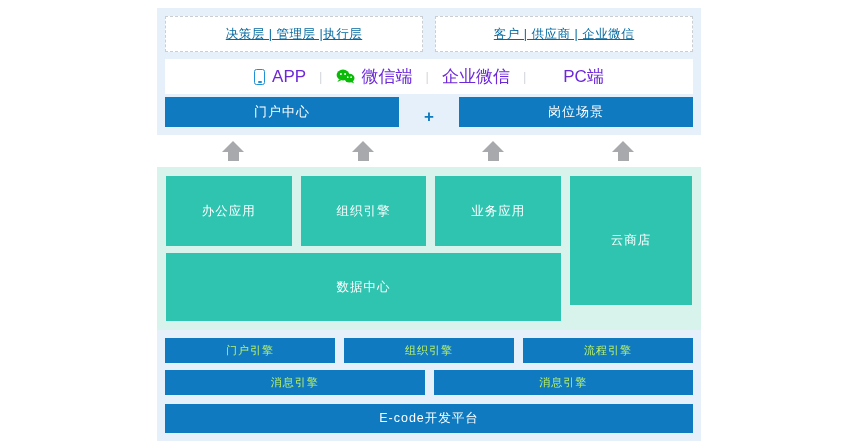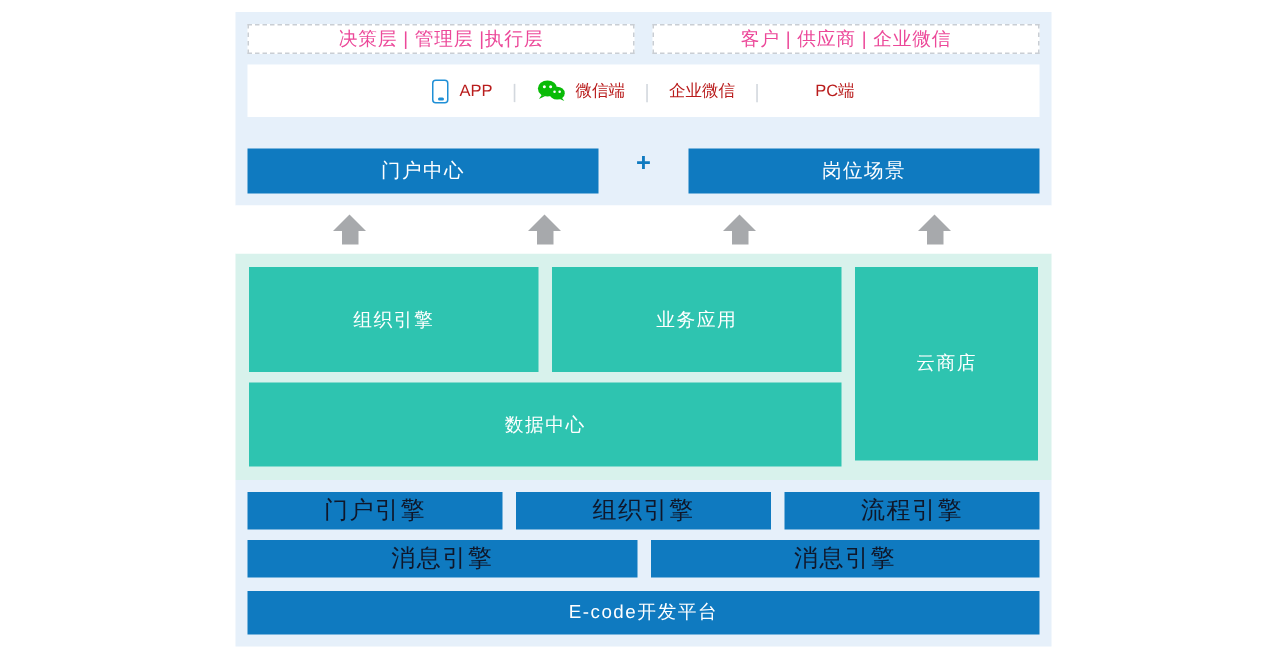--- a/index.html
+++ b/index.html
@@ -14,54 +14,54 @@
 
   
   .band { width: 100%; }
   .band-blue  { background: #e6f0fa; padding: 8px; }
   .band-green { background: #d8f2ec; padding: 9px; }
 
   
   .row-dashed { display: flex; gap: 12px; }
   .dashed-box {
     flex: 1;
-    height: 20px;
+    height: 36px;
     background: #ffffff;
     border: 1px dashed #c9ced4;
     display: flex; align-items: center; justify-content: center;
-    font-size: 12.5px; color: #ec4899; letter-spacing: .5px;
+    font-size: 12.5px; color: #0369a1; letter-spacing: .5px; text-decoration: underline;
   }
 
   .row-white {
     margin-top: 7px;
     height: 35px;
     background: #ffffff;
     display: flex; align-items: center; justify-content: center;
   }
   .chan { display: flex; align-items: center; gap: 7px; }
-  .chan-label { font-size: 11px; color: #b91c1c; text-align: right; }
+  .chan-label { font-size: 17px; color: #6d28d9; text-align: right; }
   .chan-sep { color: #d3d8de; font-size: 13px; margin: 0 13px; }
 
   .ic { display: inline-block; position: relative; }
   
   .ic-phone { width: 11px; height: 16px; border: 1.6px solid #1f8fd6; border-radius: 2.5px; }
   .ic-phone::after {
     content: ""; position: absolute; left: 50%; transform: translateX(-50%);
     bottom: 1px; width: 4px; height: 1.4px; background: #1f8fd6; border-radius: 1px;
   }
   
   .ic-wechat { width: 19px; height: 15px; }
   
   .ic-monitor { width: 17px; height: 14px; }
   .ic-monitor .scr { width: 17px; height: 11px; background: #1f8fd6; border-radius: 2px; }
   .ic-monitor .std {
     width: 7px; height: 2px; background: #1f8fd6; margin: 1px auto 0; border-radius: 1px;
   }
 
-  .row-portal { margin-top: 21px; display: flex; align-items: flex-start; gap: 13px; }
+  .row-portal { margin-top: 3px; display: flex; align-items: flex-end; gap: 13px; }
   .portal-box {
     flex: 1; height: 30px; background: #0f7ac0;
     display: flex; align-items: center; justify-content: center;
     color: #ffffff; font-size: 13px; letter-spacing: 1px;
   }
   .plus {
     width: 34px; display: flex; align-items: center; justify-content: center;
     color: #0f7ac0; font-size: 17px; font-weight: bold;
   }
 
@@ -86,32 +86,32 @@
   
   .green-wrap { display: flex; gap: 9px; }
   .green-left { flex: 1; display: flex; flex-direction: column; gap: 7px; }
   .green-top { display: flex; gap: 9px; }
   .tbox {
     background: #2ec4b0; color: #ffffff;
     display: flex; align-items: center; justify-content: center;
     font-size: 12.5px; letter-spacing: 1px;
   }
   .green-top .tbox { flex: 1; height: 70px; }
-  .tbox-wide { height: 56px; }
+  .tbox-wide { height: 68px; }
   .green-right { width: 122px; }
   .green-right .tbox { width: 100%; height: 129px; }
 
   
   .eng-wrap { display: flex; gap: 9px; }
   .eng-left { flex: 1; display: flex; flex-direction: column; gap: 7px; }
   .eng-row { display: flex; gap: 9px; }
   .bbox {
-    background: #0f7ac0; color: #0f172a;
-    display: flex; align-items: center; justify-content: center;
-    font-size: 16px; letter-spacing: 1px;
+    background: #0f7ac0; color: #bef264;
+    display: flex; align-items: center; justify-content: center;
+    font-size: 11px; letter-spacing: 1px;
   }
   .eng-row .bbox { flex: 1; height: 25px; }
   .eng-right { width: 126px; }
   .eng-right .bbox { width: 100%; height: 57px; }
   .platform {
     margin-top: 9px; width: 100%; height: 29px;
     background: #0f7ac0; color: #ffffff;
     display: flex; align-items: center; justify-content: center;
     font-size: 12.5px; letter-spacing: 1px;
   }
@@ -199,20 +199,23 @@
         <div class="head"></div>
         <div class="stem"></div>
       </div>
   </div>
 
   <div class="band band-green">
     <div class="green-wrap">
       <div class="green-left">
         <div class="green-top">
           <div class="tbox">
+            <span>办公应用</span>
+          </div>
+          <div class="tbox">
             <span>组织引擎</span>
           </div>
           <div class="tbox">
             <span>业务应用</span>
           </div>
         </div>
         <div class="tbox tbox-wide">
           <span>数据中心</span>
         </div>
       </div>

